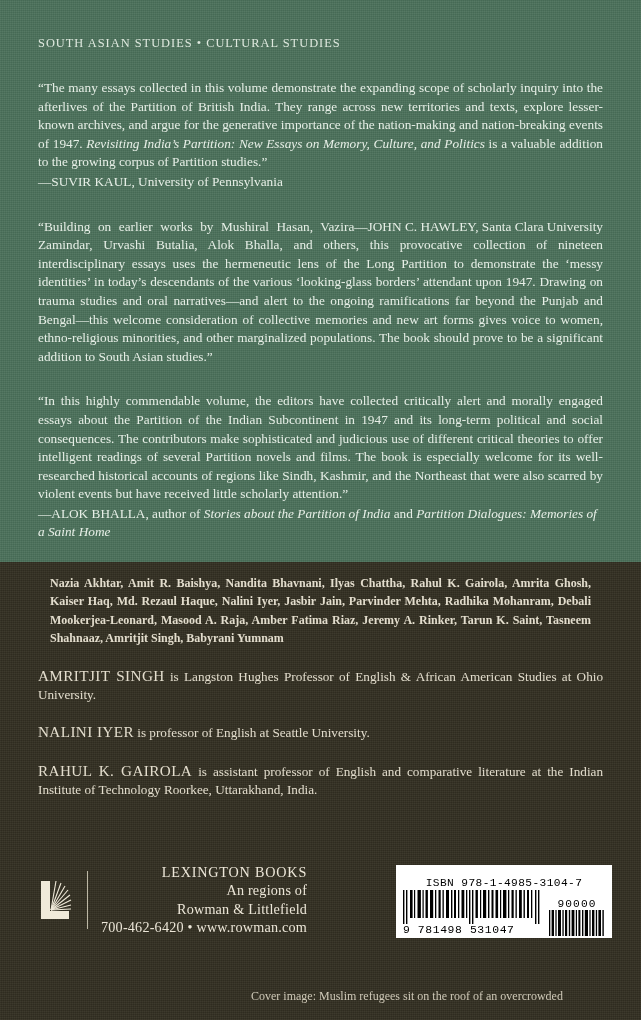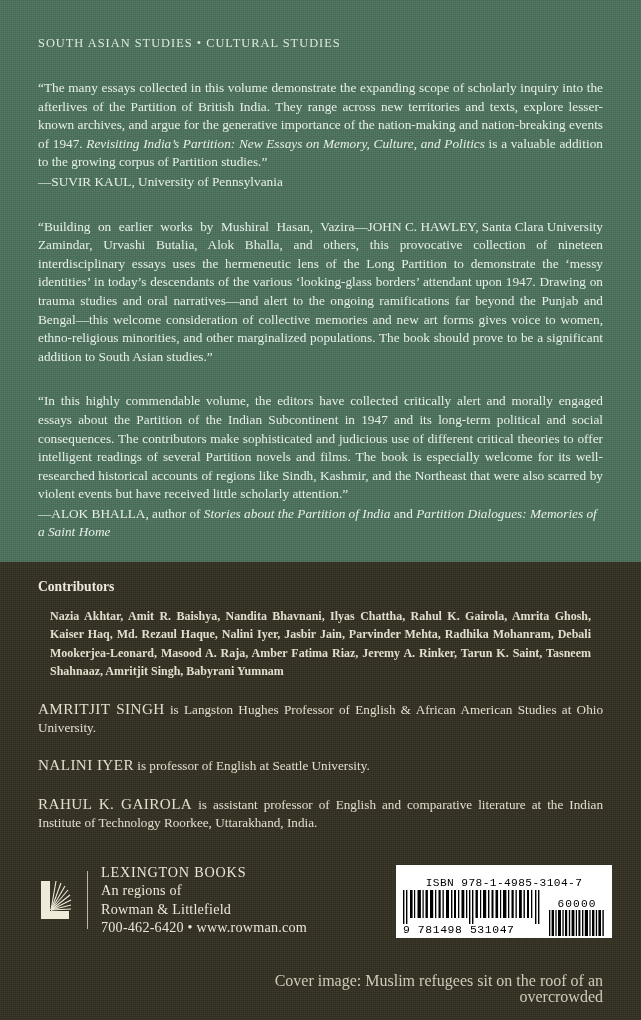--- a/index.html
+++ b/index.html
@@ -143,20 +143,21 @@
     letter-spacing: 0.4px;
   }
 
   
   .publisher {
     position: absolute;
     left: 38px;
     top: 301px;
     display: flex;
     align-items: center;
+    text-align: right;
   }
   .logo-mark {
     width: 36px;
     height: 44px;
     flex: 0 0 auto;
     margin-right: 13px;
   }
   .logo-rule {
     width: 1px;
     height: 58px;
@@ -230,23 +231,23 @@
     white-space: nowrap;
   }
 
   
   .cover-credit {
     position: absolute;
     right: 38px;
     bottom: 16px;
     width: 392px;
     color: #cfc9b8;
-    font-size: 16px;
+    font-size: 12px;
     line-height: 15.4px;
-    text-align: right;
+    text-align: center;
   }
   .cover-credit p { margin: 0; }
 </style>
 </head>
 <body>
 
 <div class="cover">
 
   <div class="green-panel">
 
@@ -264,21 +265,20 @@
 
     <div class="blurb" id="blurb-3">
       <p>“In this highly commendable volume, the editors have collected critically alert and morally engaged essays about the Partition of the Indian Subcontinent in 1947 and its long-term political and social consequences. The contributors make sophisticated and judicious use of different critical theories to offer intelligent readings of several Partition novels and films. The book is especially welcome for its well-researched historical accounts of regions like Sindh, Kashmir, and the Northeast that were also scarred by violent events but have received little scholarly attention.”</p>
       <span class="attrib"><span>—ALOK BHALLA, author of </span><span class="ital">Stories about the Partition of India</span><span> and </span><span class="ital">Partition Dialogues: Memories of a Saint Home</span></span>
     </div>
 
   </div>
 
   <div class="dark-panel">
 
-    <h2 class="contrib-heading">Contributors</h2>
     <p class="contrib-names">Nazia Akhtar, Amit R. Baishya, Nandita Bhavnani, Ilyas Chattha, Rahul K. Gairola, Amrita Ghosh, Kaiser Haq, Md. Rezaul Haque, Nalini Iyer, Jasbir Jain, Parvinder Mehta, Radhika Mohanram, Debali Mookerjea-Leonard, Masood A. Raja, Amber Fatima Riaz, Jeremy A. Rinker, Tarun K. Saint, Tasneem Shahnaaz, Amritjit Singh, Babyrani Yumnam</p>
 
     <p class="bio"><span class="name">AMRITJIT SINGH</span><span> is Langston Hughes Professor of English &amp; African American Studies at Ohio University.</span></p>
 
     <p class="bio"><span class="name">NALINI IYER</span><span> is professor of English at Seattle University.</span></p>
 
     <p class="bio"><span class="name">RAHUL K. GAIROLA</span><span> is assistant professor of English and comparative literature at the Indian Institute of Technology Roorkee, Uttarakhand, India.</span></p>
 
     <div class="publisher">
       <svg class="logo-mark" viewBox="0 0 36 44">
@@ -343,21 +343,21 @@
               <rect x="120.5" y="0" width="1.4" height="28"></rect>
               <rect x="124" y="0" width="2.0" height="28"></rect>
               <rect x="128" y="0" width="1.3" height="28"></rect>
               <rect x="132" y="0" width="1.4" height="34"></rect>
               <rect x="135" y="0" width="1.4" height="34"></rect>
             </g>
           </svg>
           <div class="ean-digits">9 781498 531047</div>
         </div>
         <div class="barcode-addon">
-          <div class="addon-digits">60000</div>
+          <div class="addon-digits">90000</div>
           <svg class="bars" viewBox="0 0 56 26" preserveAspectRatio="none">
             <g fill="#000">
               <rect x="0" y="0" width="1.3" height="26"></rect>
               <rect x="2.6" y="0" width="2.4" height="26"></rect>
               <rect x="6.4" y="0" width="1.2" height="26"></rect>
               <rect x="9" y="0" width="3.0" height="26"></rect>
               <rect x="13.4" y="0" width="1.3" height="26"></rect>
               <rect x="16" y="0" width="2.2" height="26"></rect>
               <rect x="19.8" y="0" width="1.4" height="26"></rect>
               <rect x="22.6" y="0" width="2.8" height="26"></rect>

